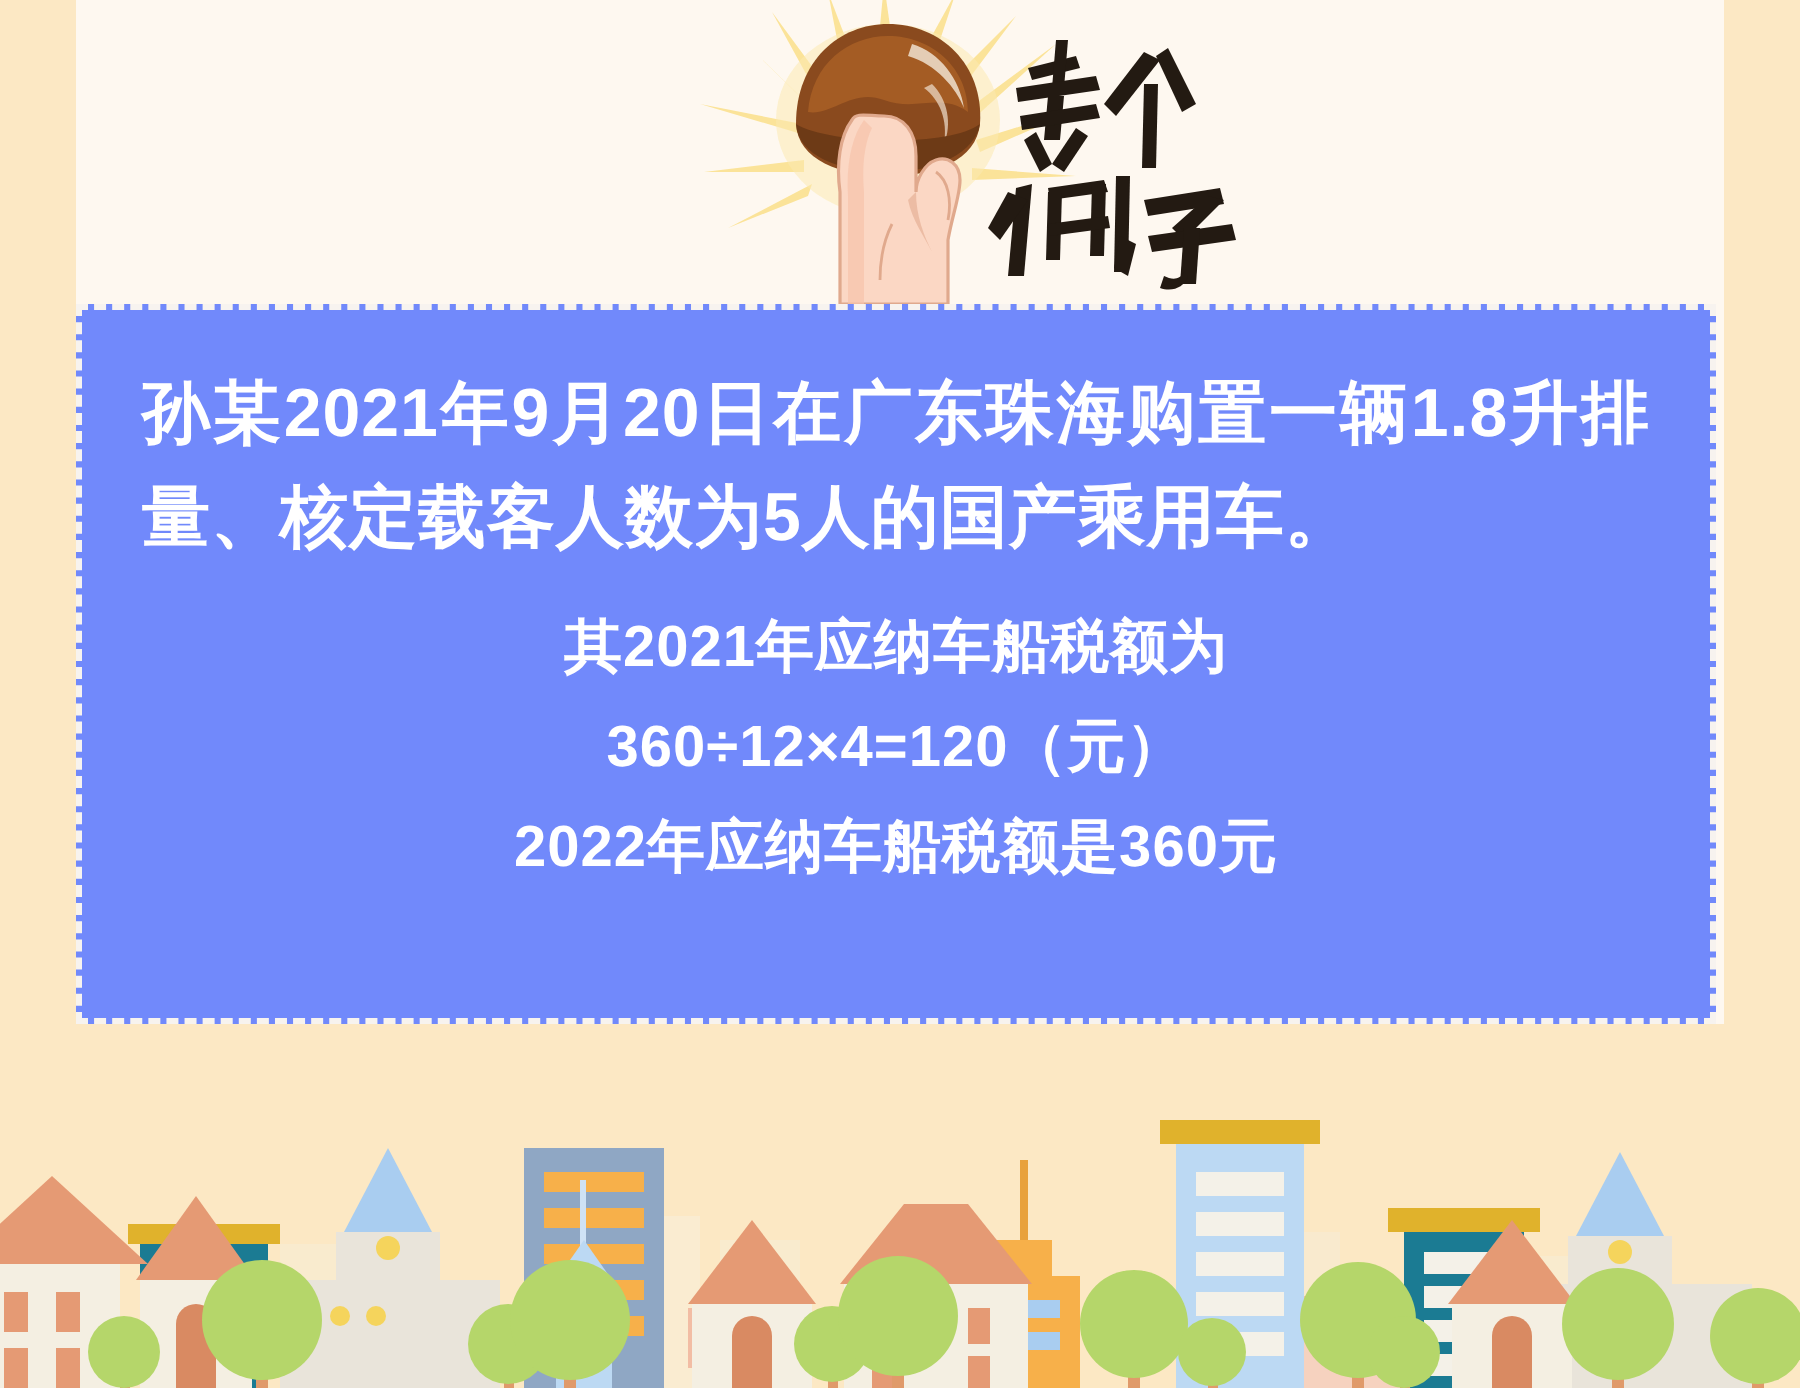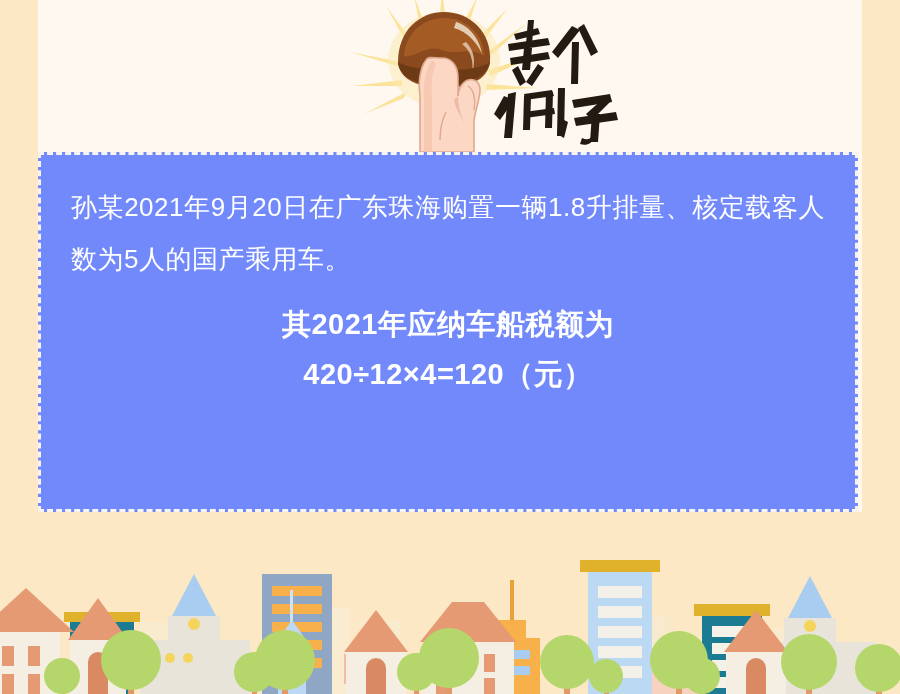--- a/index.html
+++ b/index.html
@@ -47,26 +47,26 @@
     width: 820px;
     height: 360px;
     background: #7189fb;
     border: 3px dashed #f7f3ef;
     box-sizing: border-box;
     padding: 26px 30px 10px 30px;
   }
 
   .callout-para {
     color: #ffffff;
-    font-size: 26px;
+    font-size: 34px;
     line-height: 52px;
     letter-spacing: 0.5px;
     text-align: justify;
     margin: 0 0 14px 0;
-    font-weight: 400;
+    font-weight: 700;
   }
 
   .callout-lines {
     margin-top: 14px;
   }
   .callout-line {
     color: #ffffff;
     font-size: 29px;
     line-height: 50px;
     text-align: center;
@@ -169,21 +169,22 @@
         </g>
       </g>
     </svg>
   </div>
 
   <div class="callout">
     <p class="callout-para">孙某2021年9月20日在广东珠海购置一辆1.8升排量、核定载客人数为5人的国产乘用车。</p>
 
     <div class="callout-lines">
       <div class="callout-line">其2021年应纳车船税额为</div>
-      <div class="callout-line">420÷12×4=120（元）</div>
+      <div class="callout-line">360÷12×4=120（元）</div>
+      <div class="callout-line">2022年应纳车船税额是360元</div>
     </div>
   </div>
 
   <div class="cityscape">
     <svg viewBox="0 0 900 182" xmlns="http://www.w3.org/2000/svg">
       <rect x="0" y="0" width="900" height="182" fill="#fce8c4"></rect>
 
       <g opacity="0.45">
         <rect x="140" y="110" width="60" height="72" fill="#f7efdc"></rect>
         <rect x="300" y="96" width="50" height="86" fill="#f8f2e2"></rect>

